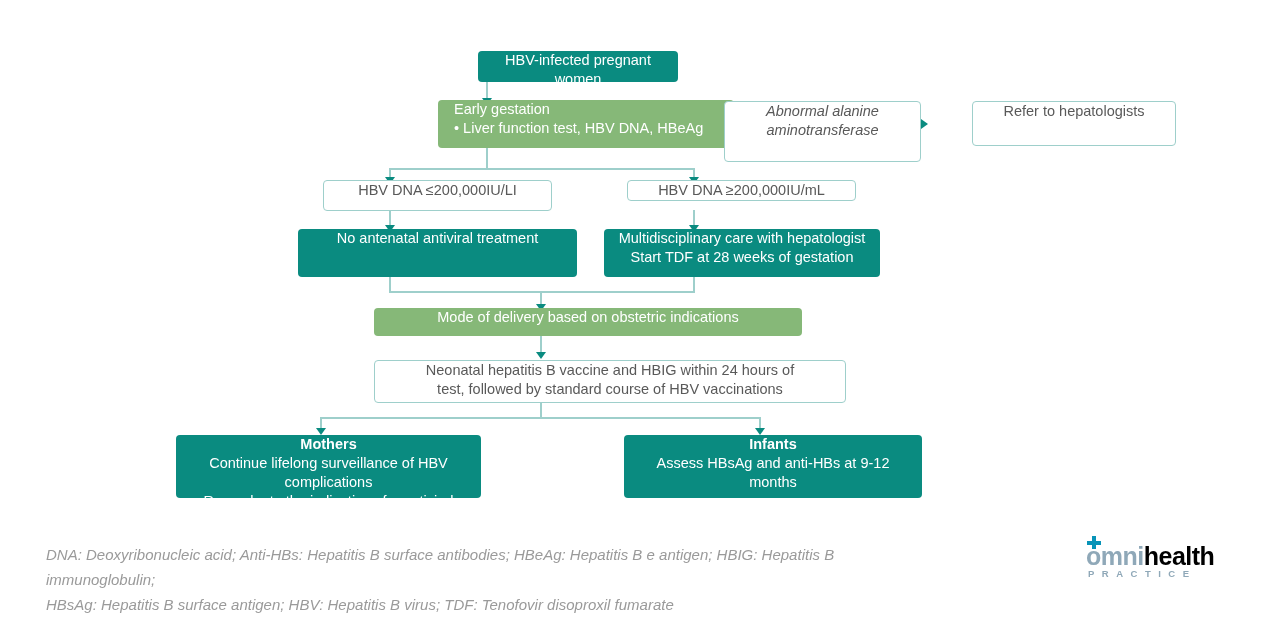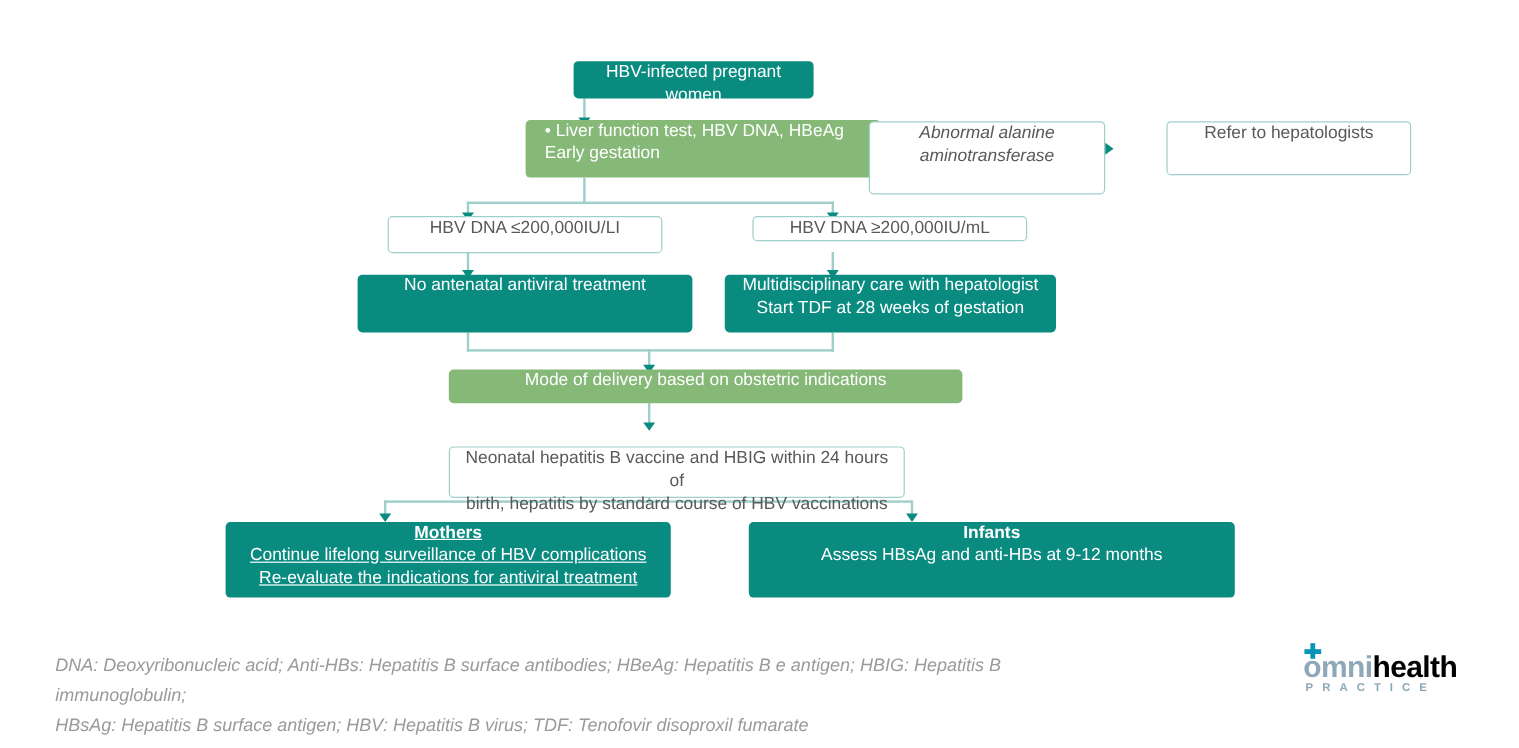--- a/index.html
+++ b/index.html
@@ -104,22 +104,22 @@
   <div class="arrow" style="left:316px;top:428px;"></div>
   <div class="conn v" style="left:759px;top:417px;height:14px;"></div>
   <div class="arrow" style="left:755px;top:428px;"></div>
 
   <div class="node teal" style="left:430px;top:51px;width:200px;height:31px;">
     <span class="inner">HBV-infected pregnant women</span>
   </div>
 
   <div class="node green leftalign" style="left:390px;top:100px;width:296px;height:48px;">
     <span class="inner">
+      <span style="display:block;">Early gestation</span>
       <span style="display:block;">• Liver function test, HBV DNA, HBeAg</span>
-      <span style="display:block;">Early gestation</span>
     </span>
   </div>
 
   <div class="node white" style="left:676px;top:101px;width:197px;height:61px;font-style:italic;">
     <span class="inner">
       <span style="display:block;">Abnormal alanine</span>
       <span style="display:block;">aminotransferase</span>
     </span>
   </div>
 
@@ -143,36 +143,36 @@
     <span class="inner">
       <span style="display:block;">Multidisciplinary care with hepatologist</span>
       <span style="display:block;">Start TDF at 28 weeks of gestation</span>
     </span>
   </div>
 
   <div class="node green" style="left:326px;top:308px;width:428px;height:28px;">
     <span class="inner">Mode of delivery based on obstetric indications</span>
   </div>
 
-  <div class="node white" style="left:326px;top:372px;width:380px;height:43px;">
+  <div class="node white" style="left:326px;top:360px;width:472px;height:43px;">
     <span class="inner">
       <span style="display:block;">Neonatal hepatitis B vaccine and HBIG within 24 hours of</span>
-      <span style="display:block;">birth, hepatitis by standard course of HBV vaccinations</span>
+      <span style="display:block;">test, followed by standard course of HBV vaccinations</span>
     </span>
   </div>
 
-  <div class="node teal" style="left:140px;top:435px;width:371px;height:63px;text-decoration:underline;">
+  <div class="node teal" style="left:128px;top:435px;width:305px;height:63px;">
     <span class="inner">
       <span class="bold-line" style="display:block;">Mothers</span>
       <span style="display:block;">Continue lifelong surveillance of HBV complications</span>
       <span style="display:block;">Re-evaluate the indications for antiviral treatment</span>
     </span>
   </div>
 
-  <div class="node teal" style="left:576px;top:435px;width:405px;height:63px;">
+  <div class="node teal" style="left:576px;top:435px;width:298px;height:63px;">
     <span class="inner">
       <span class="bold-line" style="display:block;">Infants</span>
       <span style="display:block;">Assess HBsAg and anti-HBs at 9-12 months</span>
     </span>
   </div>
 
   <div id="footnote">
     <div>DNA: Deoxyribonucleic acid; Anti-HBs: Hepatitis B surface antibodies; HBeAg: Hepatitis B e antigen; HBIG: Hepatitis B immunoglobulin;</div>
     <div>HBsAg: Hepatitis B surface antigen; HBV: Hepatitis B virus; TDF: Tenofovir disoproxil fumarate</div>
   </div>

